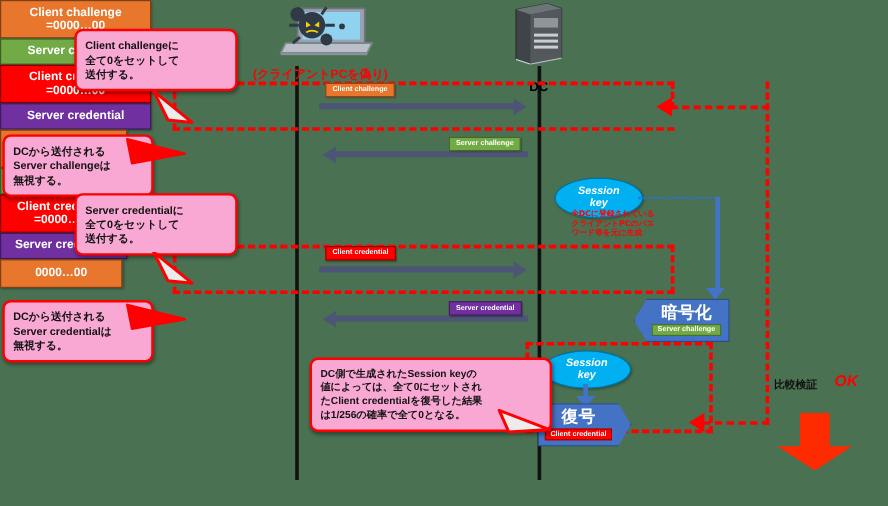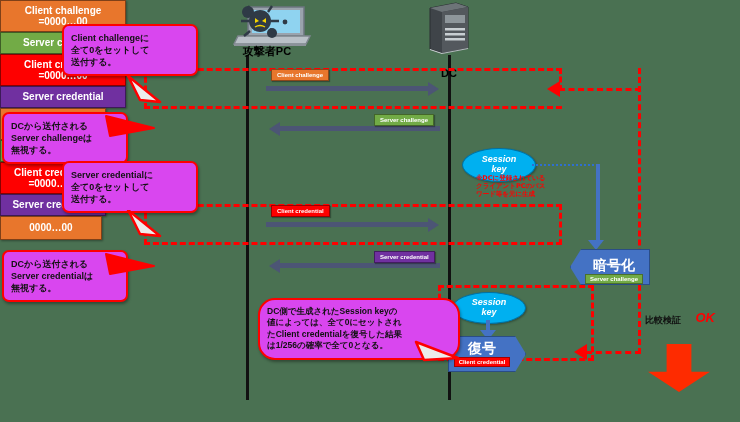--- a/index.html
+++ b/index.html
@@ -40,21 +40,21 @@
   .msgline{position:absolute;height:5px;background:#4c5575;}
   .arrowR{position:absolute;width:0;height:0;
     border-top:7px solid transparent;border-bottom:7px solid transparent;
     border-left:11px solid #4c5575;}
   .arrowL{position:absolute;width:0;height:0;
     border-top:7px solid transparent;border-bottom:7px solid transparent;
     border-right:11px solid #4c5575;}
 
   
   .callout{
-    position:absolute;background:#d946ef;border:2.5px solid #fe0000;
+    position:absolute;background:#f9a8d4;border:2.5px solid #fe0000;
     border-radius:7px;color:#111;font-weight:bold;font-size:9px;
     line-height:1.35;padding:6px 7px;box-shadow:1px 2px 3px rgba(0,0,0,.35);
     white-space:pre-line;
   }
   .tail{position:absolute;width:0;height:0;}
 
   
   .dframe{position:absolute;border:3px dashed #fe0000;}
   .dline{position:absolute;border-top:3px dashed #fe0000;}
   .dlinev{position:absolute;border-left:3px dashed #fe0000;}
@@ -126,21 +126,21 @@
       <circle cx="38" cy="17" r="11" fill="#2f3a46"></circle>
       <circle cx="26" cy="8" r="6" fill="#2f3a46"></circle>
       <circle cx="50" cy="29" r="5" fill="#2f3a46"></circle>
       <path d="M30 8 L26 2 M46 8 L50 2 M28 27 L22 32 M48 25 L54 30 M27 17 L19 17 M49 17 L57 17" stroke="#2f3a46" stroke-width="2.4" fill="none"></path>
       <path d="M33 14 L37 17 L33 19 Z" fill="#f5d400"></path>
       <path d="M44 14 L40 17 L44 19 Z" fill="#f5d400"></path>
       <path d="M33 23 q5 -3 10 0" stroke="#f5d400" stroke-width="1.4" fill="none"></path>
       <circle cx="63" cy="18" r="2.4" fill="#2f3a46"></circle>
     </svg>
   </div>
-  <div class="devlabel" style="left:200px;top:44px;width:134px;font-size:11px;">攻撃者PC</div>
+  <div class="devsub" style="left:188px;top:55px;width:158px;font-size:10px;">(クライアントPCを偽り)</div>
 
   <div class="server" style="left:426px;top:2px;width:46px;height:52px;">
     <svg width="46" height="52" viewBox="0 0 46 52">
       <path d="M4 6 L30 1 L42 5 L42 46 L16 51 L4 47 Z" fill="#3f4449" stroke="#2b2f33" stroke-width="1"></path>
       <path d="M4 6 L30 1 L42 5 L16 10 Z" fill="#6d7478"></path>
       <path d="M16 10 L42 5 L42 46 L16 51 Z" fill="#53585d"></path>
       <rect x="19" y="13" width="20" height="8" fill="#8e969b"></rect>
       <rect x="19" y="26" width="20" height="2.5" fill="#c8ced2"></rect>
       <rect x="19" y="31" width="20" height="2.5" fill="#c8ced2"></rect>
       <rect x="19" y="36" width="20" height="2.5" fill="#c8ced2"></rect>
@@ -236,21 +236,21 @@
     </div>
   </div>
   <div class="blue-dot" style="left:532px;top:164px;width:66px;"></div>
   <div class="bluev" style="left:596px;top:164px;height:80px;"></div>
   <div class="blue-arrow-down" style="left:588px;top:240px;"></div>
 
   <div class="redtext cjk" style="left:452px;top:174px;width:104px;font-size:6.5px;white-space:pre-line;margin-left:24px;">※DCに登録されている
 クライアントPCのパス
 ワード等を元に生成</div>
 
-  <div class="chev-left" style="left:570px;top:249px;width:78px;height:34px;justify-content:flex-end;">
+  <div class="chev-left" style="left:528px;top:249px;width:78px;height:34px;">
     <span class="cjk" style="color:#fff;font-weight:bold;font-size:14px;margin-left:8px;line-height:1;">暗号化</span>
     <span style="background:#72ab46;color:#fff;font-size:6px;font-weight:bold;padding:1px 4px;margin-left:8px;margin-top:2px;border:1px solid rgba(0,0,0,.35);">Server challenge</span>
   </div>
 
   <div class="skey" style="left:452px;top:292px;width:72px;height:30px;font-size:9px;">
     <div>
       <div>Session</div>
       <div>key</div>
     </div>
   </div>
@@ -301,21 +301,21 @@
 
   <div class="callout" style="left:2px;top:250px;width:108px;">DCから送付される
 Server credentialは
 無視する。</div>
   <div class="tail" style="left:104px;top:250px;">
     <svg width="54" height="30" viewBox="0 0 54 30">
       <path d="M2 4 L50 16 L6 24 Z" fill="#fe0000" stroke="#fe0000" stroke-width="2" stroke-linejoin="round"></path>
     </svg>
   </div>
 
-  <div class="callout" style="left:258px;top:298px;width:184px;font-size:8.5px;border-radius:17px;">DC側で生成されたSession keyの
+  <div class="callout" style="left:258px;top:298px;width:184px;font-size:8.5px;">DC側で生成されたSession keyの
 値によっては、全て0にセットされ
 たClient credentialを復号した結果
 は1/256の確率で全て0となる。</div>
   <div class="tail" style="left:414px;top:340px;">
     <svg width="48" height="26" viewBox="0 0 48 26">
       <path d="M2 2 L44 18 L10 20 Z" fill="#ececec" stroke="#fe0000" stroke-width="2.5" stroke-linejoin="round"></path>
     </svg>
   </div>
 
 </div>

